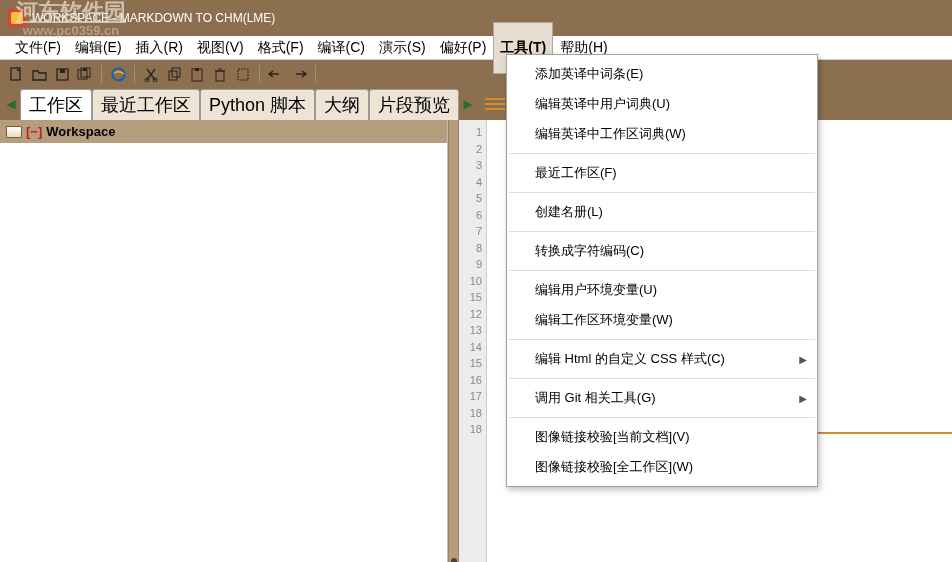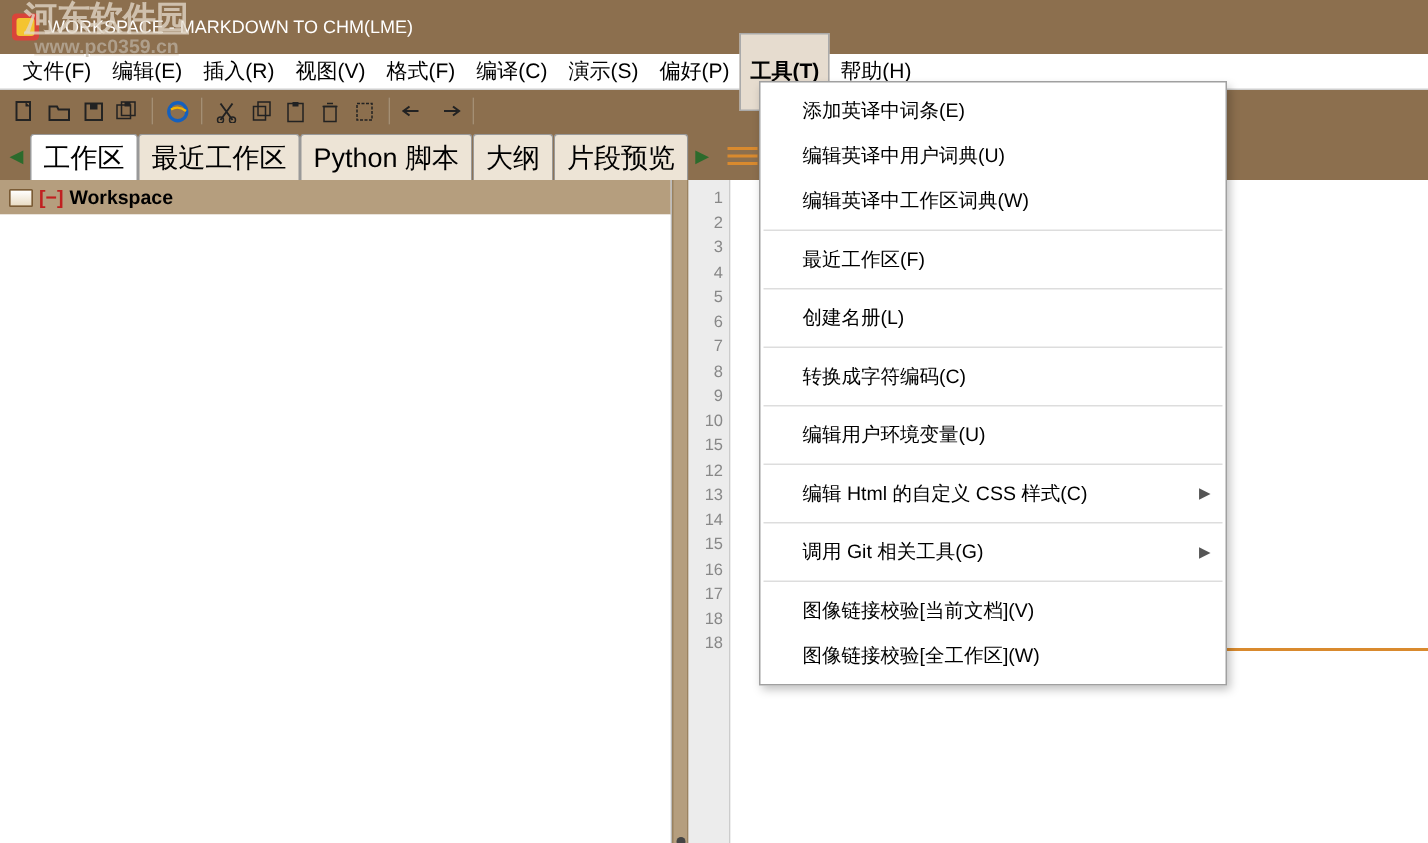--- a/index.html
+++ b/index.html
@@ -226,20 +226,21 @@
     <div class="dd-item">编辑英译中用户词典(U)</div>
     <div class="dd-item">编辑英译中工作区词典(W)</div>
     <div class="dd-sep"></div>
     <div class="dd-item">最近工作区(F)</div>
     <div class="dd-sep"></div>
     <div class="dd-item">创建名册(L)</div>
     <div class="dd-sep"></div>
     <div class="dd-item">转换成字符编码(C)</div>
     <div class="dd-sep"></div>
     <div class="dd-item">编辑用户环境变量(U)</div>
+    <div class="dd-item">编辑工作区环境变量(W)</div>
     <div class="dd-sep"></div>
     <div class="dd-item">编辑 Html 的自定义 CSS 样式(C)<span class="dd-arrow">▶</span></div>
     <div class="dd-sep"></div>
     <div class="dd-item">调用 Git 相关工具(G)<span class="dd-arrow">▶</span></div>
     <div class="dd-sep"></div>
     <div class="dd-item">图像链接校验[当前文档](V)</div>
     <div class="dd-item">图像链接校验[全工作区](W)</div>
   </div>
 
 </body></html>

